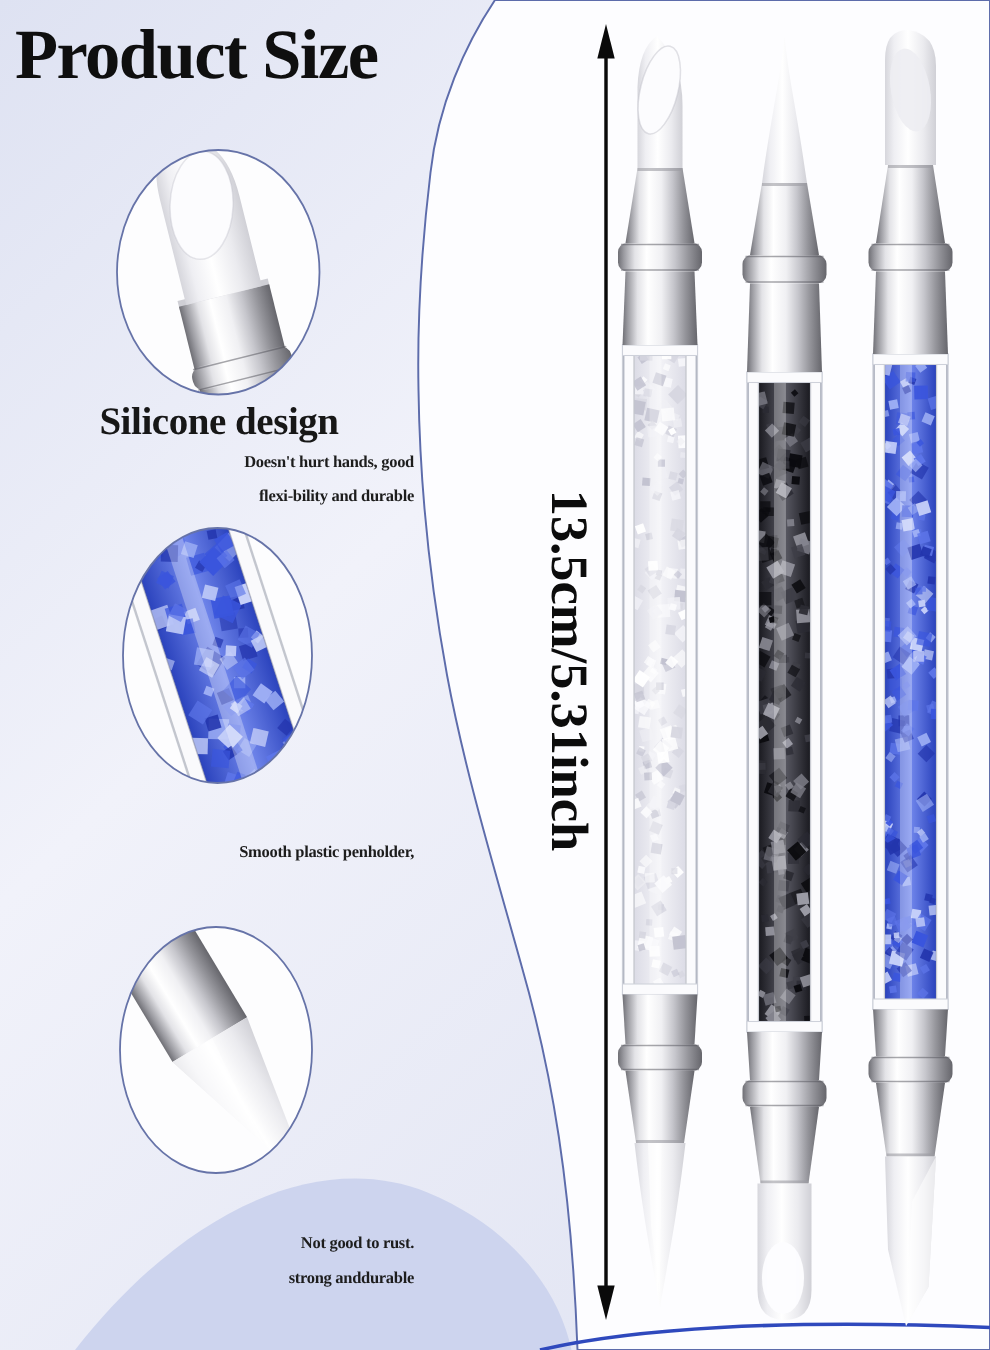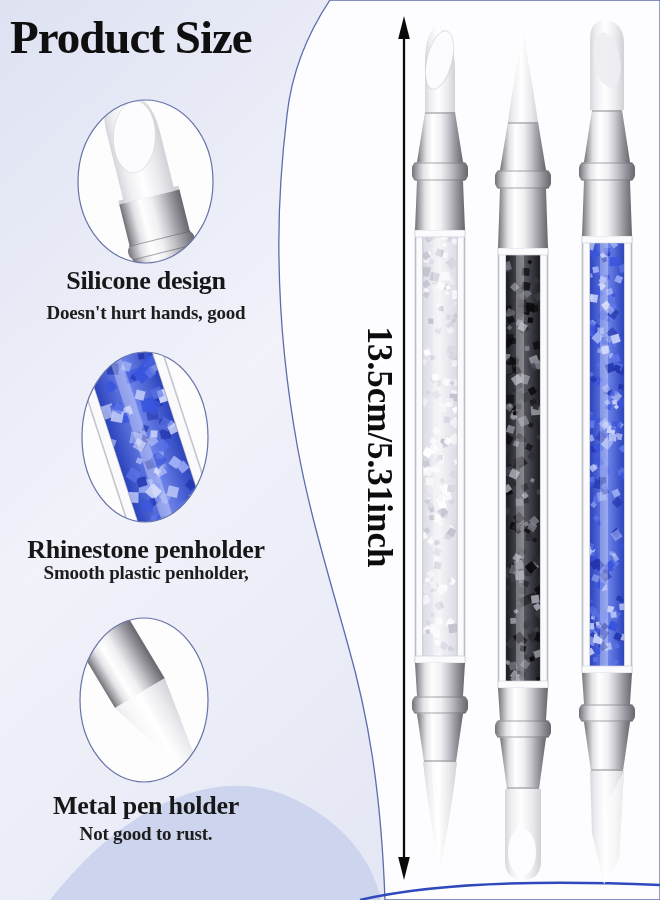--- a/index.html
+++ b/index.html
@@ -3,22 +3,22 @@
 <meta charset="utf-8">
 <style>
   html,body{margin:0;padding:0;background:#fff;}
   .stage{position:relative;width:660px;height:900px;overflow:hidden;
          font-family:"Liberation Serif", serif; background:#c2410c;}
   .stage svg.scene{position:absolute;left:0;top:0;}
   .title{position:absolute;left:10px;top:10px;font-size:47px;font-weight:bold;
          color:#0f0f0f;letter-spacing:-1px;white-space:nowrap;}
   .fheading{position:absolute;left:16px;width:260px;text-align:center;
             font-size:26px;font-weight:bold;color:#171717;letter-spacing:-0.3px;white-space:nowrap;}
-  .fline{position:absolute;left:16px;width:260px;text-align:center;
-         font-size:19px;font-weight:bold;color:#1d1d1d;letter-spacing:-0.2px;white-space:nowrap;}
+  .fline{position:absolute;left:16px;width:260px;text-align:right;
+         font-size:11px;font-weight:bold;color:#1d1d1d;letter-spacing:-0.2px;white-space:nowrap;}
   .dim{position:absolute;left:229px;top:429px;width:300px;height:36px;line-height:36px;
        transform:rotate(90deg);text-align:center;font-size:35px;font-weight:bold;
        color:#0c0c0c;letter-spacing:0px;white-space:nowrap;}
 </style>
 </head>
 <body>
 
 <div class="stage">
 
   <svg class="scene" width="660" height="900" viewBox="0 0 660 900">
@@ -897,21 +897,21 @@
           <polygon points="-29,-8 2,-8 -5,70" fill="#ffffff" opacity="0.5"></polygon>
         </g>
       </g>
     <ellipse class="cring" cx="144" cy="700" rx="64" ry="82" fill="none" stroke="#6673a8" stroke-width="1.2"></ellipse>
   </svg>
 
   <div class="title">Product Size</div>
 
   <div class="fheading" style="top:266px">Silicone design</div>
   <div class="fline" style="top:302px">Doesn't hurt hands, good</div>
-
-  <div class="fheading" style="top:535px">Rhinestone penholder</div>
+  <div class="fline" style="top:325px">flexi-bility and durable</div>
+
   <div class="fline" style="top:562px">Smooth plastic penholder,</div>
 
-  <div class="fheading" style="top:791px">Metal pen holder</div>
   <div class="fline" style="top:823px">Not good to rust.</div>
+  <div class="fline" style="top:846px">strong anddurable</div>
 
   <div class="dim">13.5cm/5.31inch</div>
 </div>
 
 </body></html>

